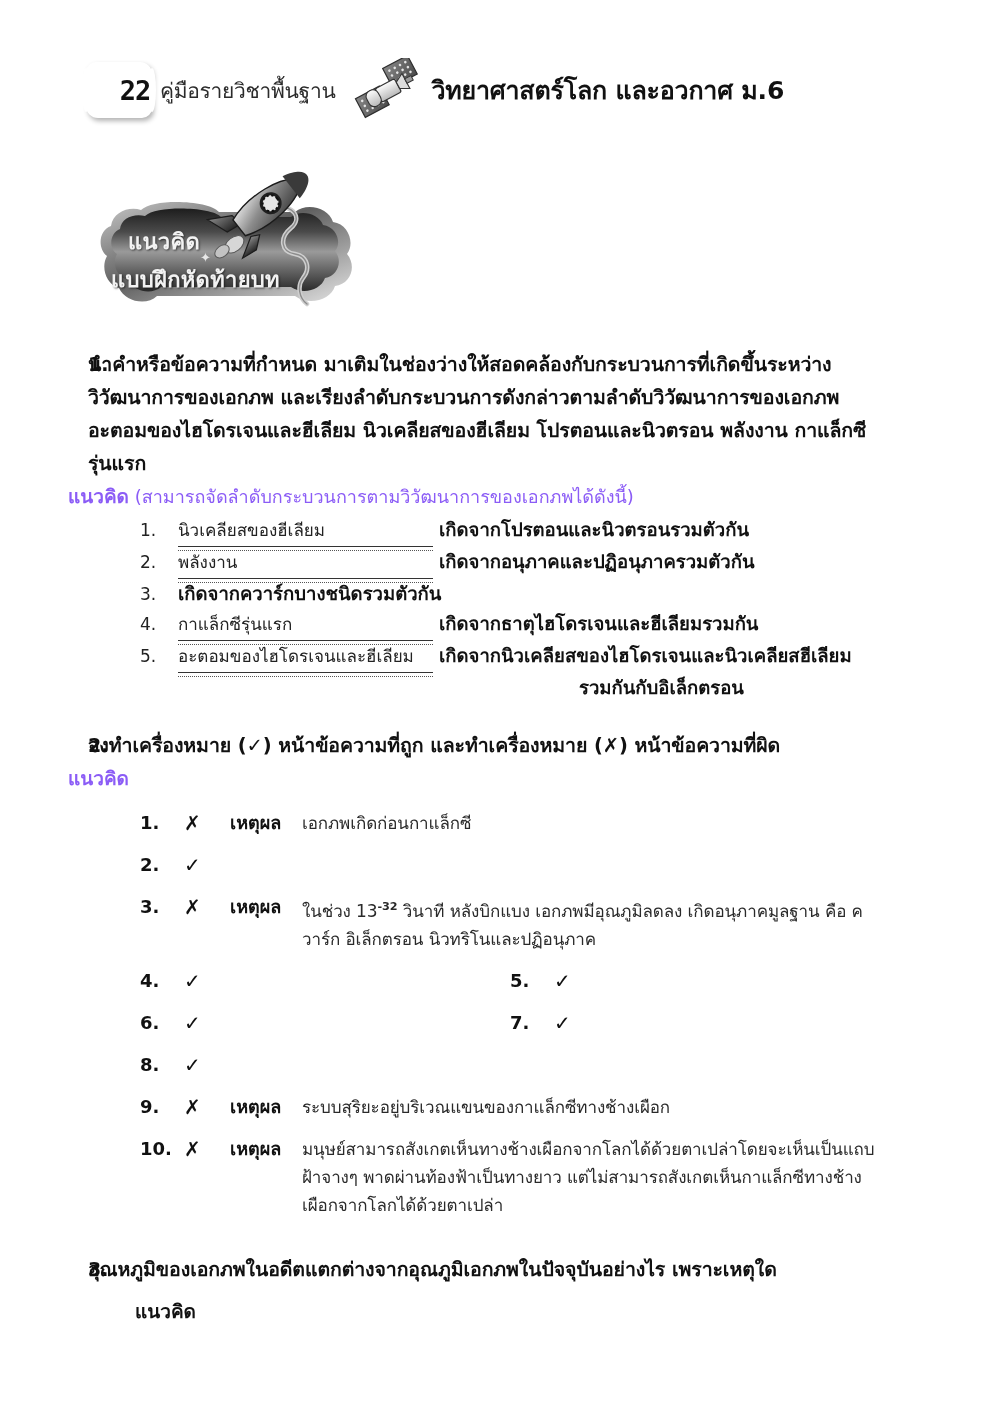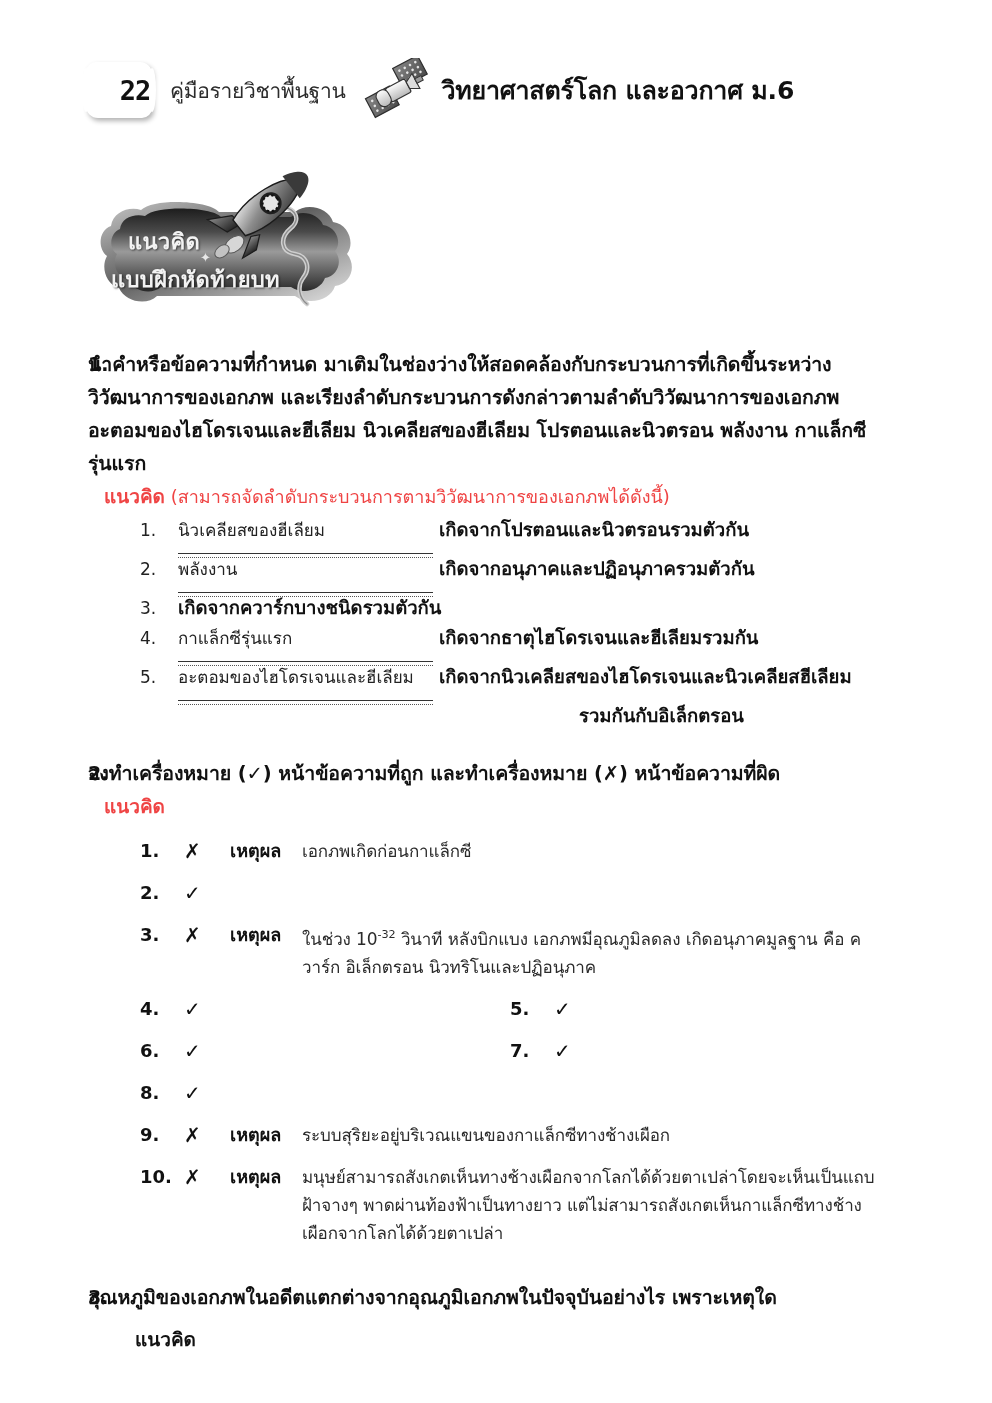--- a/index.html
+++ b/index.html
@@ -57,21 +57,21 @@
     font-family: "DejaVu Sans Mono", "Liberation Mono", monospace;
     font-size: 27px;
     font-weight: bold;
     color: #111111;
     letter-spacing: -1px;
     position: relative;
     z-index: 2;
     margin-left: 32px;
   }
   .header-sub {
-    margin-left: 18px;
+    margin-left: 8px;
     font-size: 21px;
     color: #2b2b2b;
     letter-spacing: -0.3px;
   }
   .sat-icon {
     margin-left: 18px;
     margin-right: 8px;
     width: 70px;
     height: 64px;
     flex: none;
@@ -152,24 +152,24 @@
   .q-text {
     font-size: 19.5px;
     font-weight: bold;
     color: #111;
     line-height: 33px;
     width: 780px;
     letter-spacing: -0.1px;
   }
 
   .khaonwkit-head {
-    margin-left: 104px;
+    margin-left: 68px;
     font-size: 18px;
     line-height: 32px;
-    color: #ef4444;
+    color: #8b5cf6;
   }
   .khaonwkit-head b { font-weight: bold; font-size: 19px; }
   .khaonwkit-head span.reg { font-weight: normal; }
 
   
   .ans-list {
     margin-left: 140px;
     margin-top: 2px;
   }
   .ans-item {
@@ -183,21 +183,21 @@
     font-size: 17px;
     color: #222;
   }
   .ans-blank {
     width: 255px;
     flex: none;
     font-size: 17px;
     color: #222;
     border-bottom: 1px solid #333;
     position: relative;
-    padding-bottom: 8px;
+    padding-bottom: 1px;
     margin-right: 6px;
     box-sizing: border-box;
   }
   .ans-blank::after {
     content: "";
     position: absolute;
     left: 0; right: 0;
     bottom: -5px;
     border-bottom: 1px dotted #555;
   }
@@ -256,21 +256,21 @@
   .two-col {
     display: flex;
     margin-top: 14px;
   }
   .two-col .col {
     display: flex;
     align-items: flex-start;
   }
   .two-col .col.left { width: 370px; }
 
-  sup { font-size: 0.66em; vertical-align: super; }
+  sup { font-size: 0.66em; vertical-align: super; font-weight: bold; }
 
   .q3-answer {
     margin-left: 135px;
     margin-top: 10px;
     display: flex;
     align-items: flex-start;
   }
   .q3-label {
     font-size: 19px;
     font-weight: bold;
@@ -485,21 +485,21 @@
 
       <div class="mark-row">
         <div class="mark-idx">2.</div>
         <div class="mark-sym">✓</div>
       </div>
 
       <div class="mark-row">
         <div class="mark-idx">3.</div>
         <div class="mark-sym">✗</div>
         <div class="mark-label">เหตุผล</div>
-        <div class="mark-reason"><span>ในช่วง 10</span><sup>-32</sup><span> วินาที หลังบิกแบง เอกภพมีอุณภูมิลดลง เกิดอนุภาคมูลฐาน คือ ควาร์ก อิเล็กตรอน นิวทริโนและปฏิอนุภาค</span></div>
+        <div class="mark-reason"><span>ในช่วง 13</span><sup>-32</sup><span> วินาที หลังบิกแบง เอกภพมีอุณภูมิลดลง เกิดอนุภาคมูลฐาน คือ ควาร์ก อิเล็กตรอน นิวทริโนและปฏิอนุภาค</span></div>
       </div>
 
       <div class="two-col">
         <div class="col left">
           <div class="mark-idx">4.</div>
           <div class="mark-sym">✓</div>
         </div>
         <div class="col">
           <div class="mark-idx">5.</div>
           <div class="mark-sym">✓</div>

